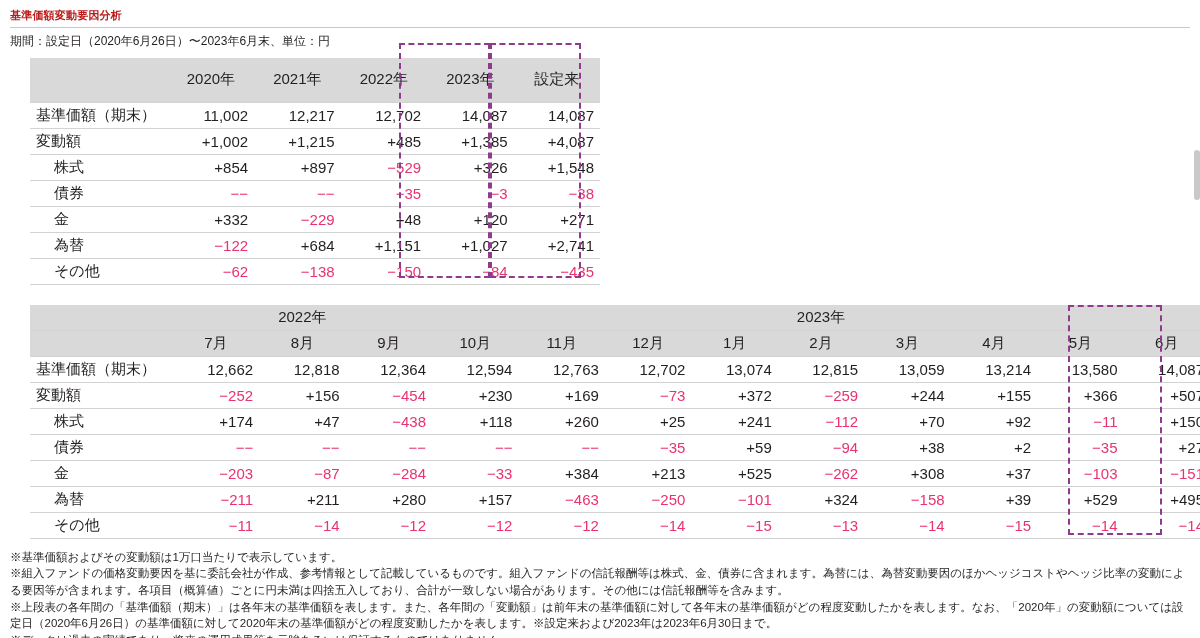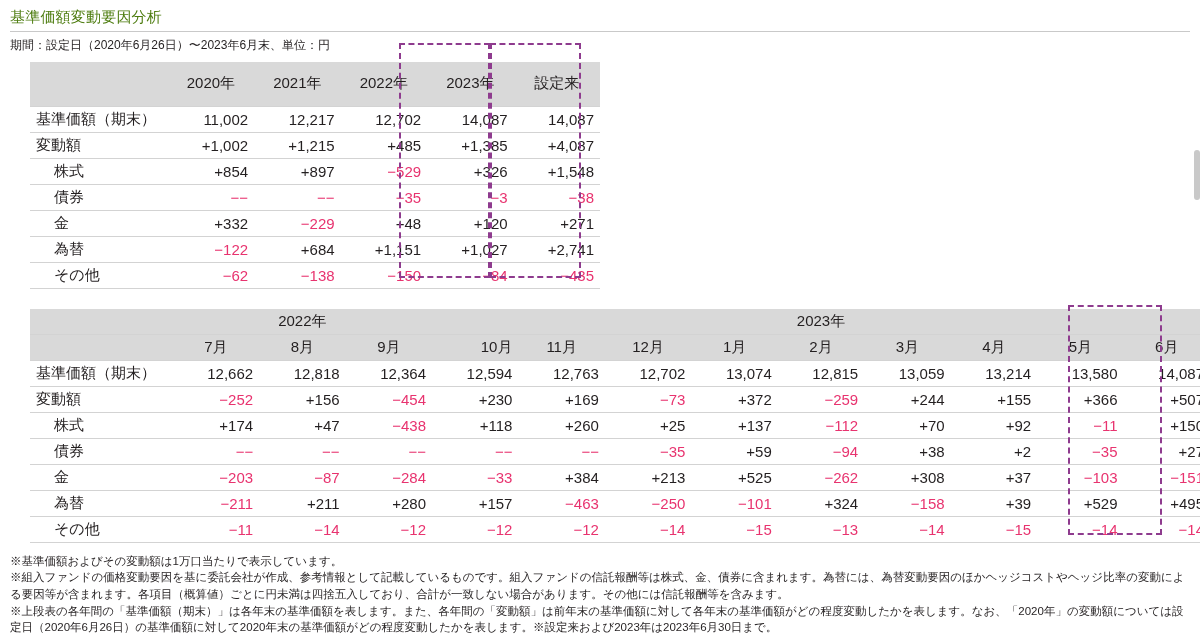--- a/index.html
+++ b/index.html
@@ -10,25 +10,25 @@
     font-family: "Liberation Sans", sans-serif;
     color: #231f20;
   }
   .page {
     position: relative;
     width: 1200px; height: 638px;
     padding: 8px 10px 0 10px;
     overflow: hidden;
   }
   .title {
-    font-size: 15px;
-    font-weight: normal;
+    font-size: 11px;
+    font-weight: bold;
     letter-spacing: 0.2px;
     margin: 0 0 4px 0;
-    color: #4d7c0f;
+    color: #b91c1c;
   }
   .title-rule {
     border-bottom: 1px solid #c9c9c9;
     margin-bottom: 5px;
   }
   .subtitle {
     font-size: 12px;
     color: #231f20;
     margin-bottom: 8px;
   }
@@ -195,21 +195,21 @@
       <tr>
         <th class="grp" style="width:142px"></th>
         <th class="grp" colspan="3">2022年</th>
         <th class="grp" colspan="9">2023年</th>
       </tr>
       <tr id="monthly-month-row">
         <th class="mon"></th>
       <th class="mon" style="width: 86px;">7月</th>
           <th class="mon" style="width: 86px;">8月</th>
           <th class="mon" style="width: 86px;">9月</th>
-          <th class="mon" style="width: 86px; text-align: right;">10月</th>
+          <th class="mon" style="width: 86px;">10月</th>
           <th class="mon" style="width: 86px;">11月</th>
           <th class="mon" style="width: 86px;">12月</th>
           <th class="mon" style="width: 86px;">1月</th>
           <th class="mon" style="width: 86px;">2月</th>
           <th class="mon" style="width: 86px;">3月</th>
           <th class="mon" style="width: 86px;">4月</th>
           <th class="mon" style="width: 86px;">5月</th>
           <th class="mon" style="width: 86px;">6月</th>
         </tr>
     </thead>
@@ -245,21 +245,21 @@
           <td class="num pos">+507</td>
         </tr>
         <tr>
           <th class="rowlabel indent" style="background: rgb(255, 255, 255); height: auto;">株式</th>
           <td class="num pos">+174</td>
           <td class="num pos">+47</td>
           <td class="num neg">−438</td>
           <td class="num pos">+118</td>
           <td class="num pos">+260</td>
           <td class="num pos">+25</td>
-          <td class="num pos">+137</td>
+          <td class="num pos">+241</td>
           <td class="num neg">−112</td>
           <td class="num pos">+70</td>
           <td class="num pos">+92</td>
           <td class="num neg">−11</td>
           <td class="num pos">+150</td>
         </tr>
         <tr>
           <th class="rowlabel indent" style="background: rgb(255, 255, 255); height: auto;">債券</th>
           <td class="num neg">−−</td>
           <td class="num neg">−−</td>

